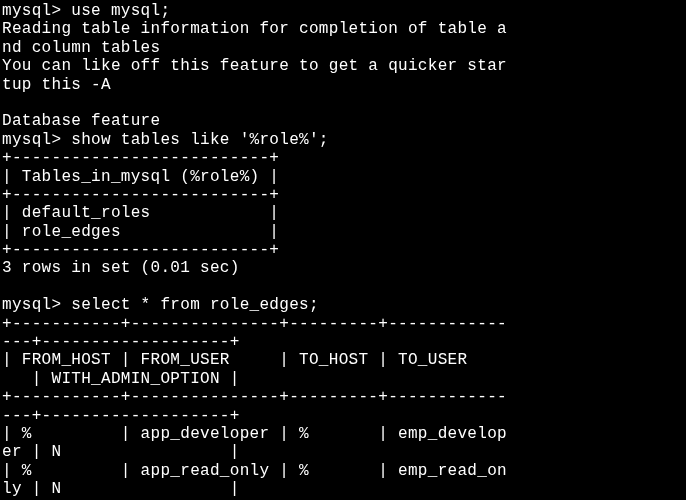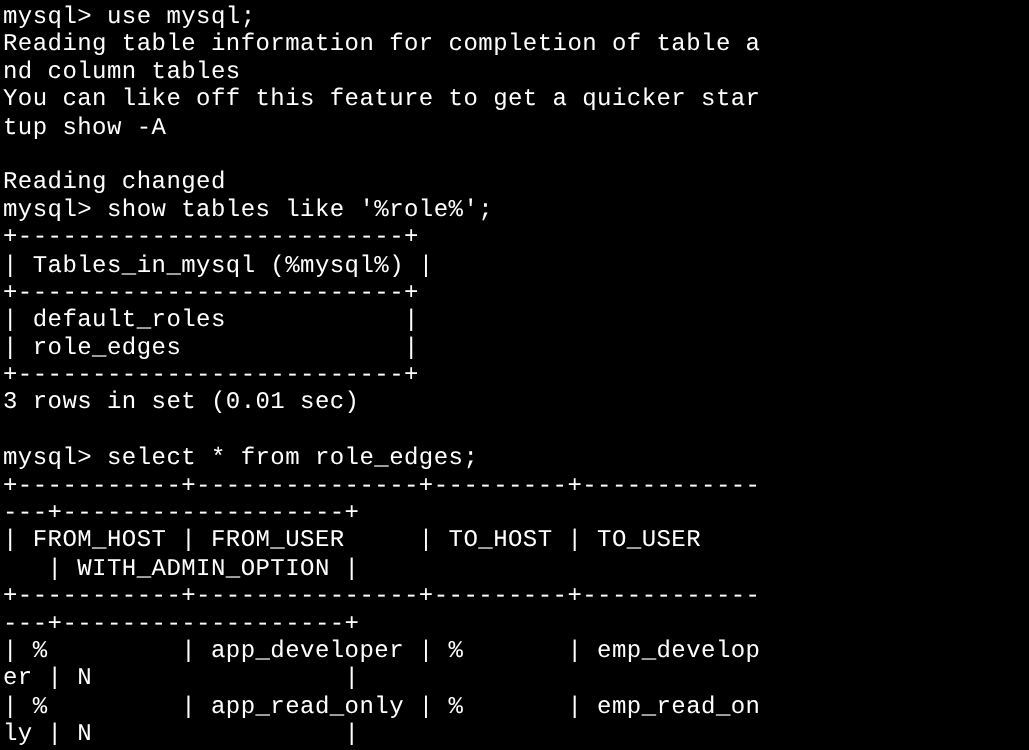--- a/index.html
+++ b/index.html
@@ -20,26 +20,26 @@
     letter-spacing: 0.3px;
   }
 </style>
 </head>
 <body>
 
 <div class="terminal"><span>mysql&gt; use mysql;</span>
 <span>Reading table information for completion of table a</span>
 <span>nd column tables</span>
 <span>You can like off this feature to get a quicker star</span>
-<span>tup show -A</span>
+<span>tup this -A</span>
 <span></span>
-<span>Reading changed</span>
+<span>Database feature</span>
 <span>mysql&gt; show tables like '%role%';</span>
 <span>+--------------------------+</span>
-<span>| Tables_in_mysql (%mysql%) |</span>
+<span>| Tables_in_mysql (%role%) |</span>
 <span>+--------------------------+</span>
 <span>| default_roles            |</span>
 <span>| role_edges               |</span>
 <span>+--------------------------+</span>
 <span>3 rows in set (0.01 sec)</span>
 <span></span>
 <span>mysql&gt; select * from role_edges;</span>
 <span>+-----------+---------------+---------+------------</span>
 <span>---+-------------------+</span>
 <span>| FROM_HOST | FROM_USER     | TO_HOST | TO_USER</span>

